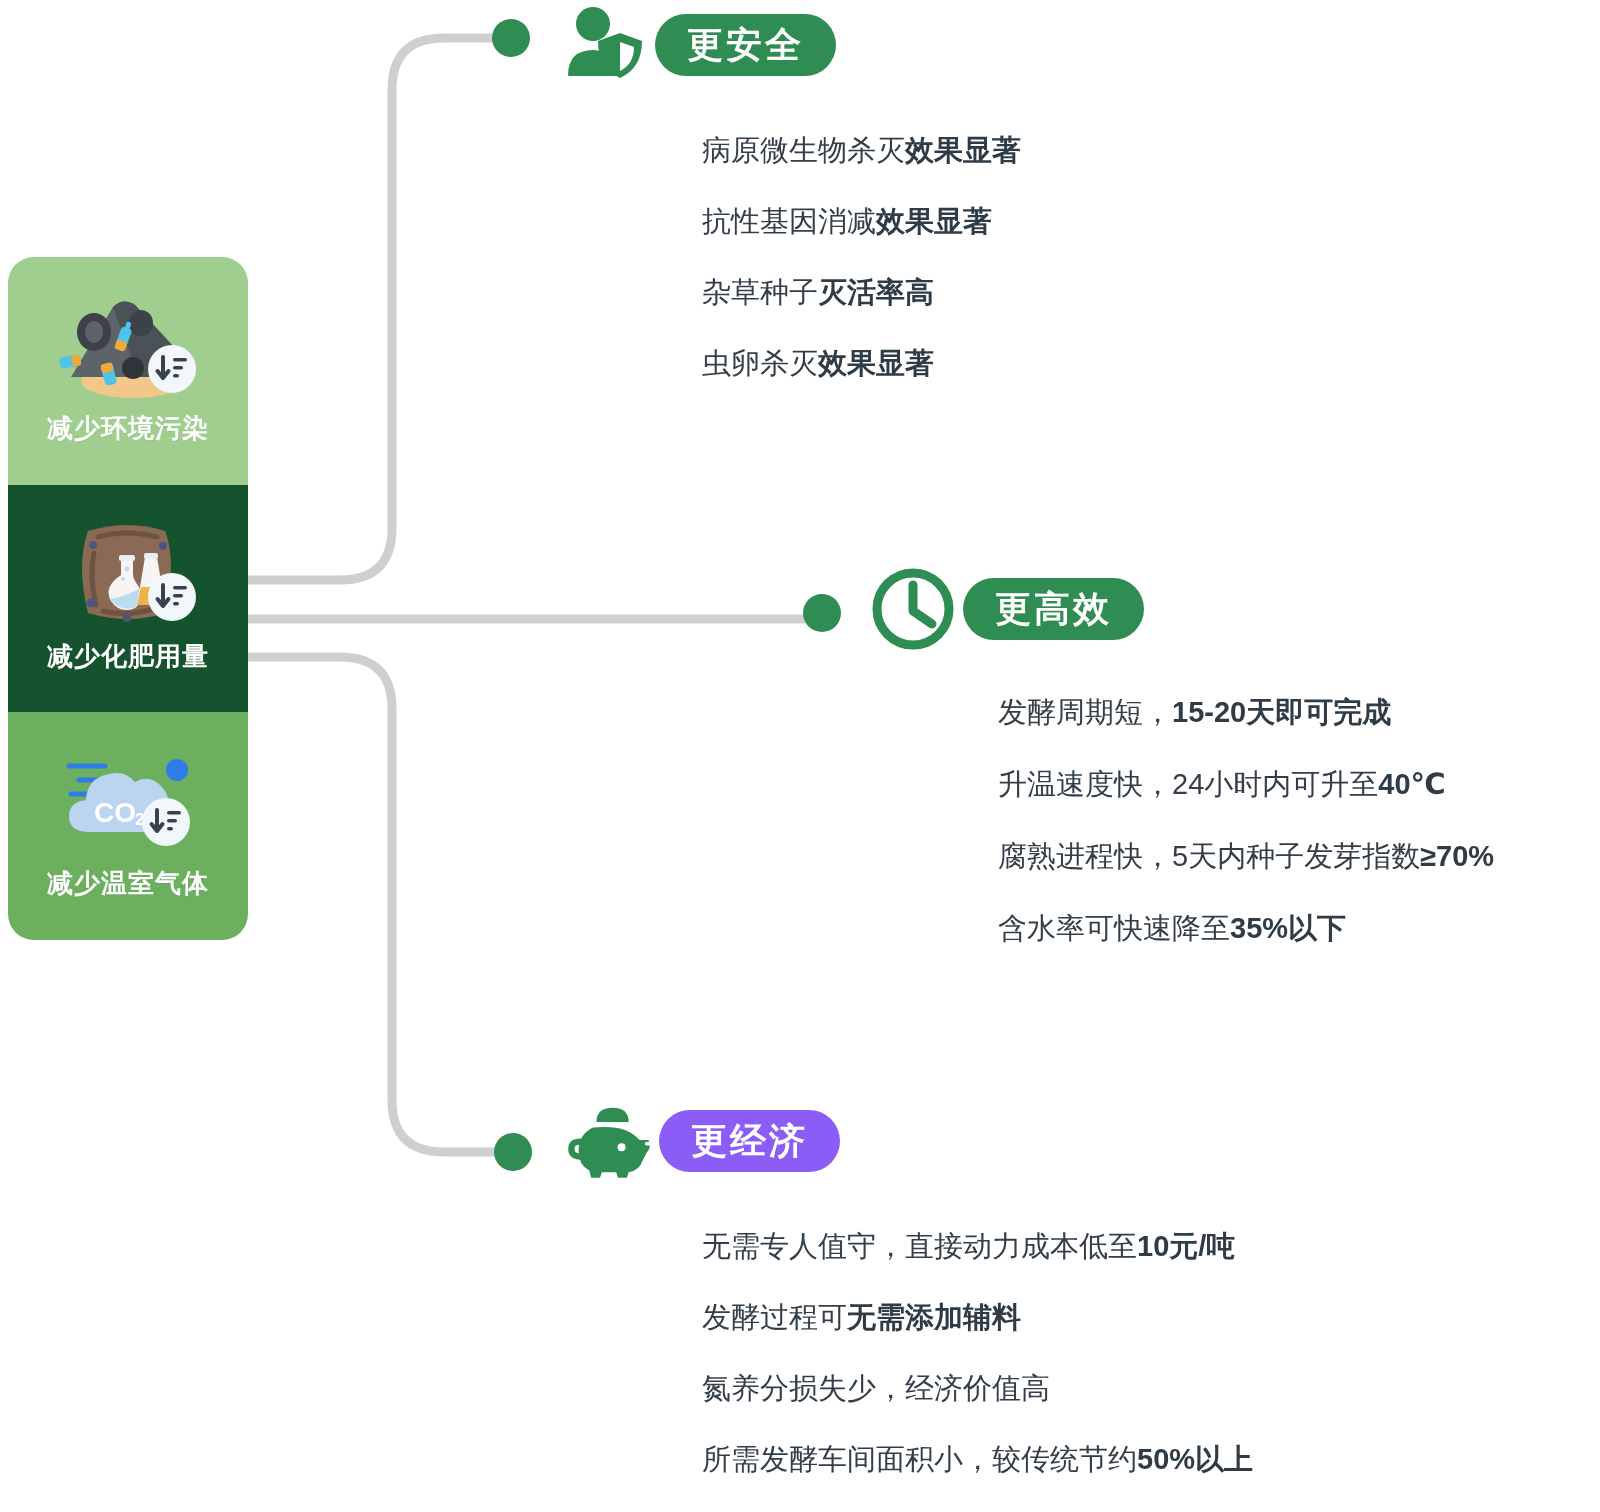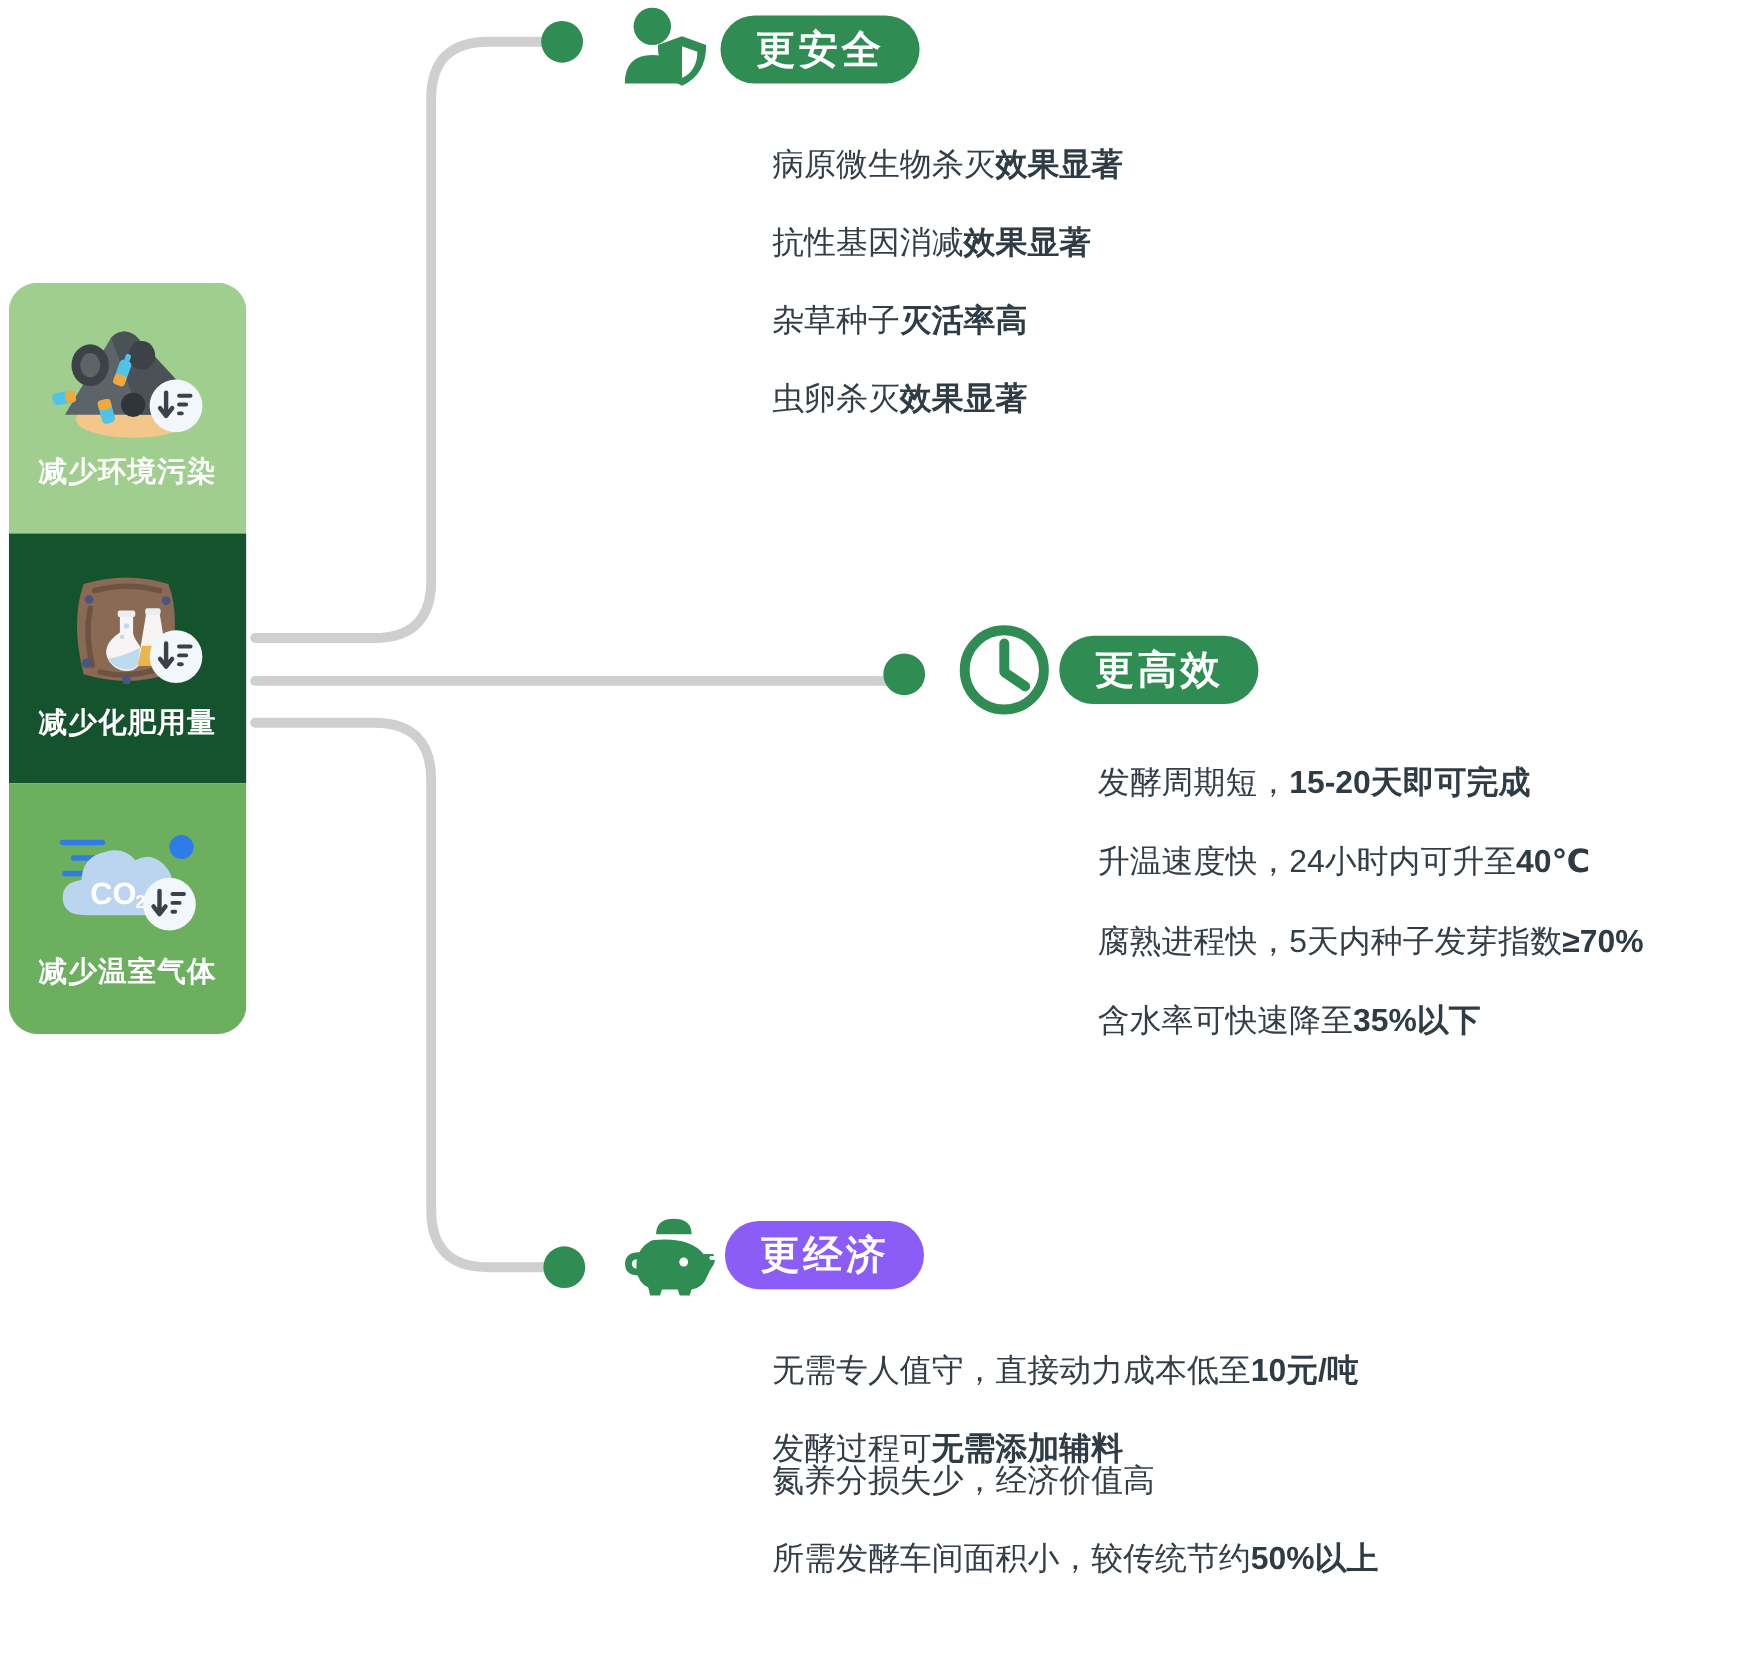--- a/index.html
+++ b/index.html
@@ -10,21 +10,21 @@
     overflow: hidden;
   }
   #stage { position: relative; width: 1600px; height: 1512px; }
 
   
   #connectors { position: absolute; left: 0; top: 0; width: 1600px; height: 1512px; }
 
   
   #left-panel {
     position: absolute; left: 8px; top: 257px;
-    width: 216px; height: 683px;
+    width: 240px; height: 683px;
     border-radius: 26px;
     overflow: hidden;
   }
   .card {
     position: relative;
     width: 100%; height: 227.7px;
     display: flex; flex-direction: column;
     align-items: center; justify-content: flex-start;
   }
   .card-illus {
@@ -250,21 +250,21 @@
         <path d="M20 44 Q6 42 6 52 Q6 62 20 60" fill="none" stroke="#2F8C52" stroke-width="7"></path>
         <circle cx="62" cy="50" r="4.5" fill="#FFFFFF"></circle>
         <path d="M90 46 L95 46" stroke="#FFFFFF" stroke-width="4" stroke-linecap="round"></path>
       </svg>
       <div class="badge" style="background:#8b5cf6;">更经济</div>
     </div>
     <div class="bullets" style="margin-left:136px; margin-top:48px;">
       <div class="bullet" style="margin-bottom:42px;">
         <span>无需专人值守，直接动力成本低至</span><b>10元/吨</b>
       </div>
-      <div class="bullet" style="">
+      <div class="bullet" style="margin-bottom:42px;">
         <span>发酵过程可</span><b>无需添加辅料</b>
       </div>
       <div class="bullet" style="margin-bottom:42px;">
         <span>氮养分损失少，经济价值高</span><b></b>
       </div>
       <div class="bullet">
         <span>所需发酵车间面积小，较传统节约</span><b>50%以上</b>
       </div>
     </div>
   </div>

